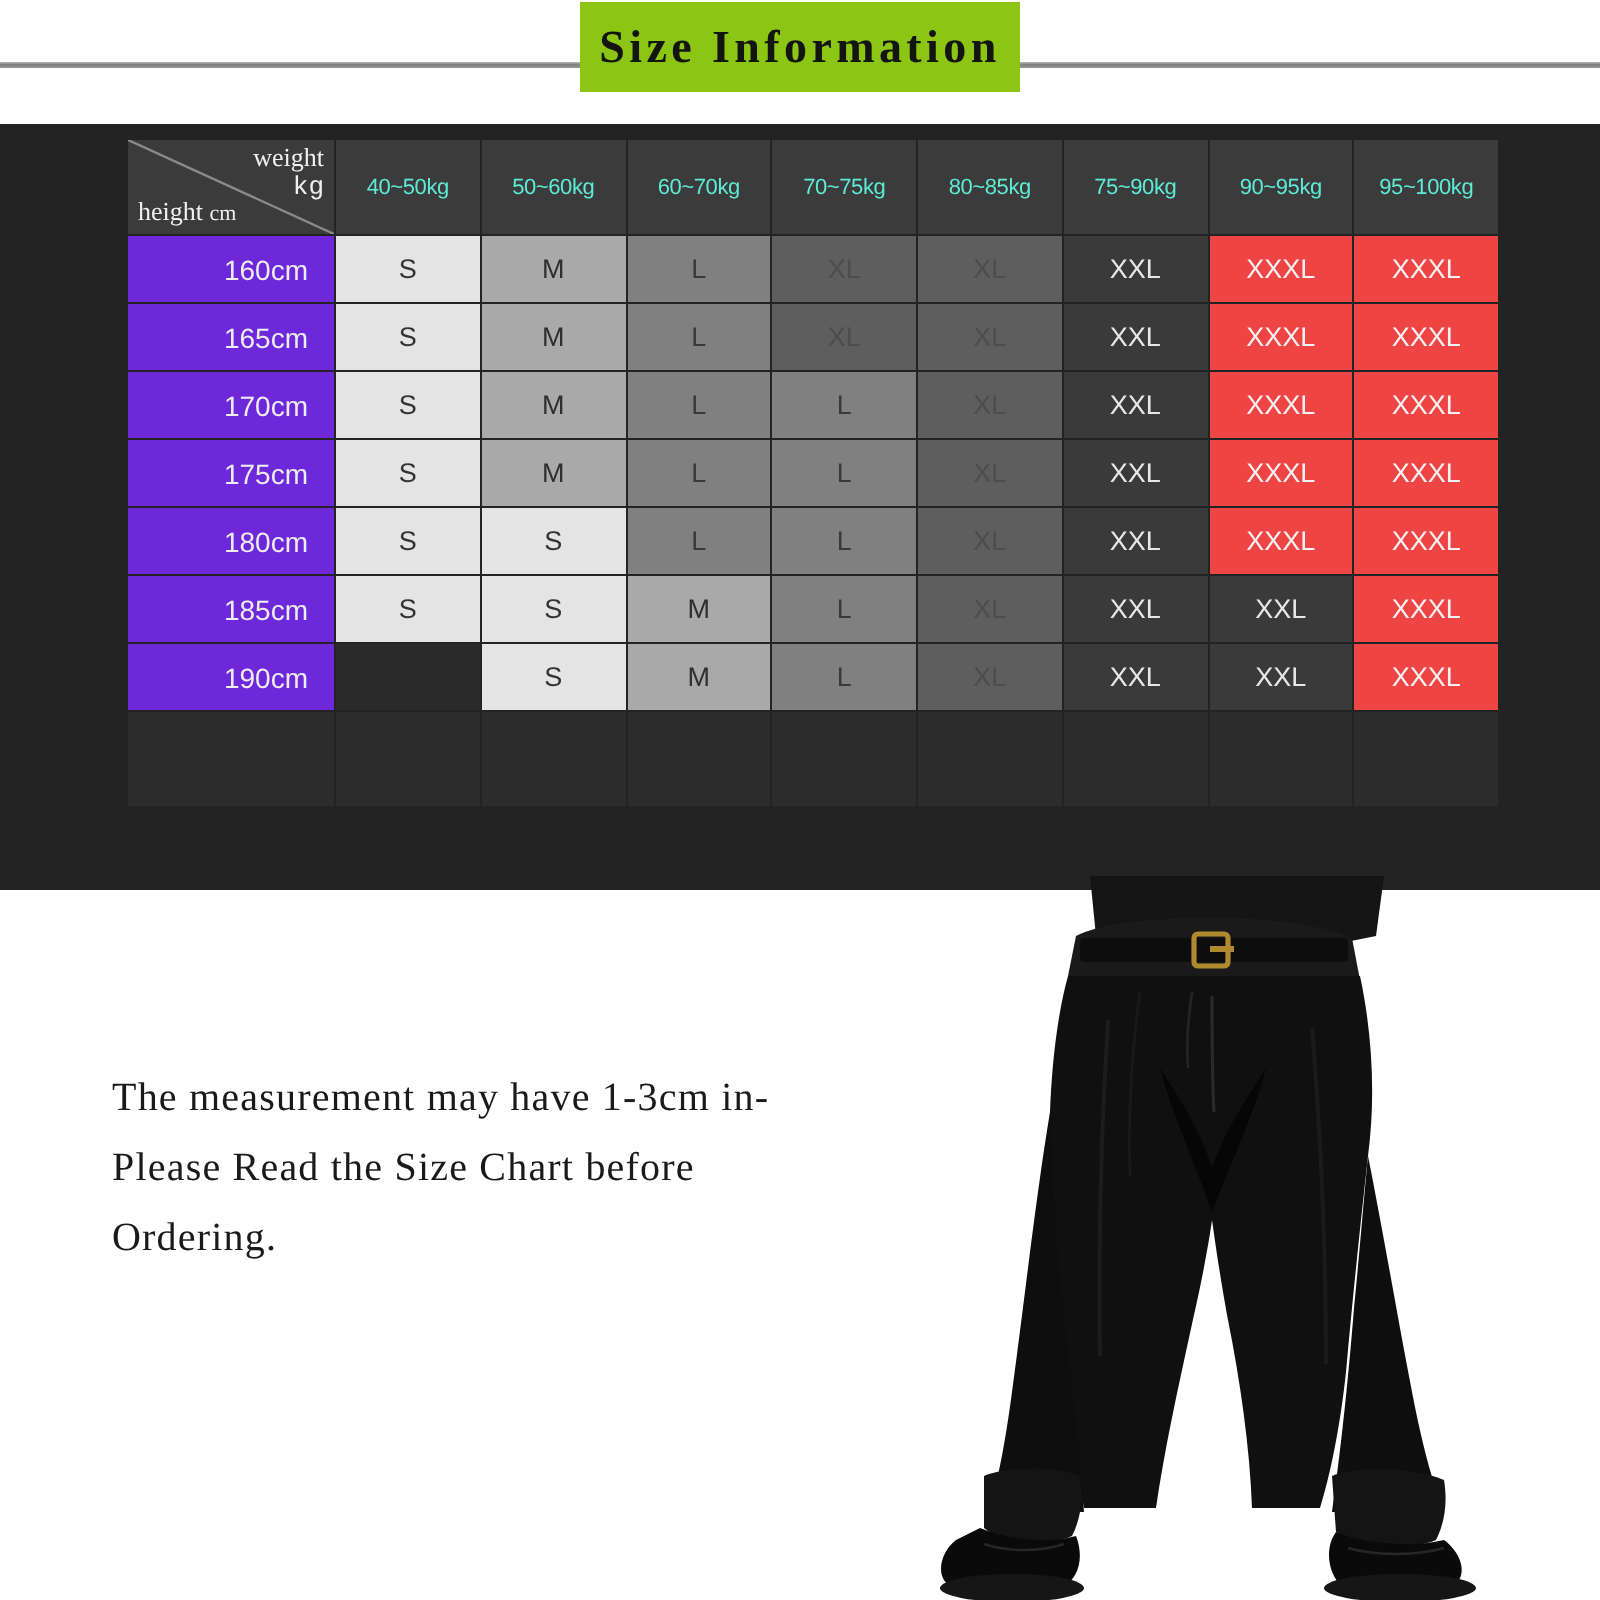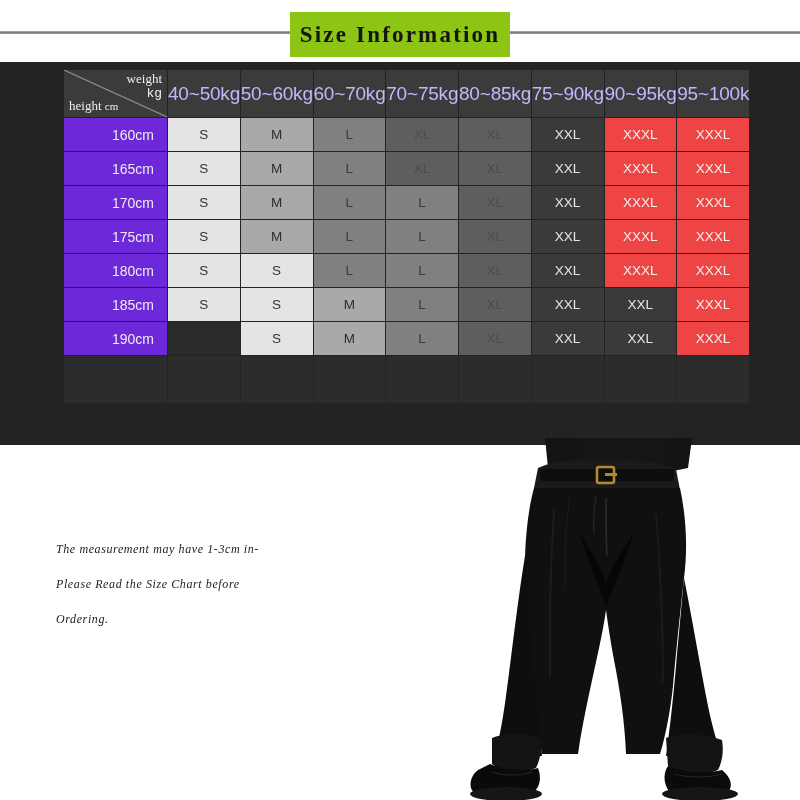--- a/index.html
+++ b/index.html
@@ -27,21 +27,21 @@
     position: absolute;
     left: 0;
     top: 31px;
     width: 800px;
     height: 3px;
     background: linear-gradient(to bottom, #b9b9b9 0%, #7d7d7d 45%, #9a9a9a 100%);
   }
   #banner-chip {
     position: absolute;
     left: 290px;
-    top: 12px;
+    top: 1px;
     width: 220px;
     height: 45px;
     background: #8cc513;
     display: flex;
     align-items: center;
     justify-content: center;
   }
   #banner-title {
     font-family: "Liberation Serif", serif;
     font-size: 23px;
@@ -116,22 +116,22 @@
     white-space: nowrap;
     margin-top: 42px;
   }
   .corner-height .unit {
     font-size: 11px;
   }
 
   .col-head {
     height: 47px;
     background: #3b3b3b;
-    color: #c4b5fd;
-    font-size: 19px;
+    color: #5eead4;
+    font-size: 11px;
     letter-spacing: -0.2px;
   }
 
   .row-head {
     height: 33px;
     background: #6d28d9;
     color: #ededed;
     font-size: 14px;
     text-align: right !important;
     padding-right: 13px !important;
@@ -159,26 +159,25 @@
 
   
   #notes {
     position: absolute;
     left: 56px;
     top: 532px;
     width: 400px;
   }
   .note-line {
     font-family: "Liberation Serif", serif;
-    font-size: 12px;
+    font-size: 20px;
     color: #1a1a1a;
     letter-spacing: 0.6px;
     line-height: 35px;
     white-space: nowrap;
-    font-style: italic;
   }
 
   
   #model {
     position: absolute;
     left: 430px;
     top: 438px;
     width: 370px;
     height: 362px;
   }

